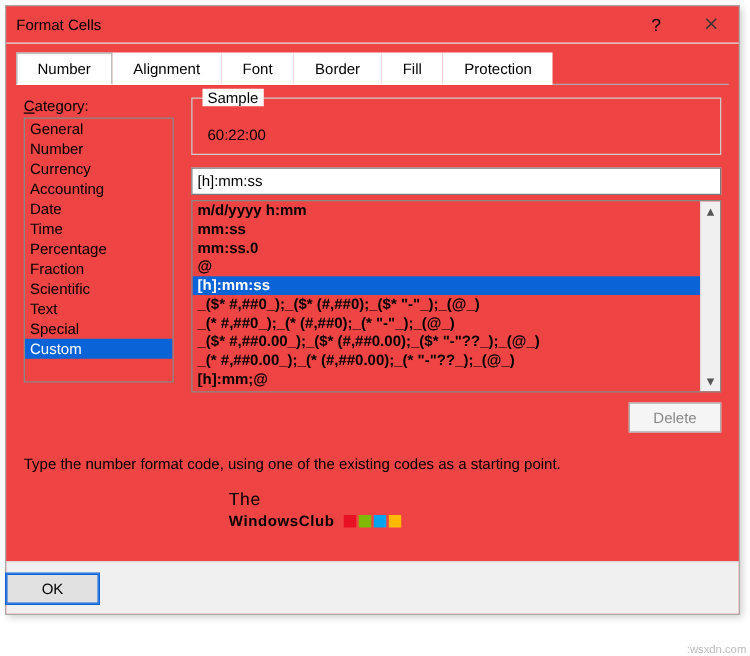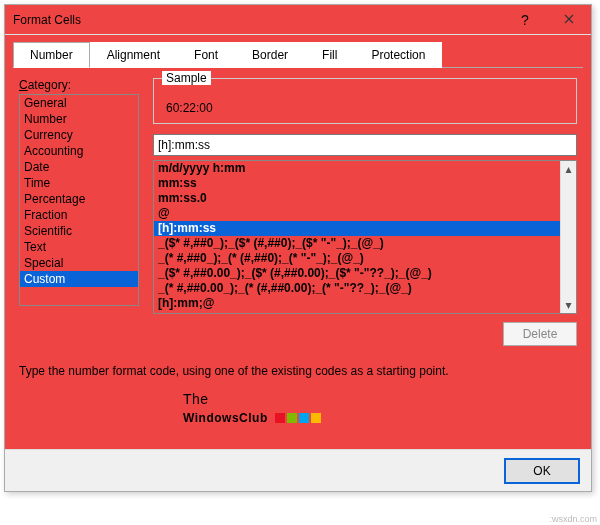--- a/index.html
+++ b/index.html
@@ -44,21 +44,21 @@
 .btn[disabled] { color:#888; background:#f5f5f5; }
 
 .hint { margin: 18px 14px 0 14px; }
 
 .watermark { position:absolute; left:178px; bottom:64px; font-family: Georgia, 'Times New Roman', serif;  }
 .watermark .w1 { font-size: 14px; letter-spacing:.5px; }
 .watermark .w2 { font-size: 21px; font-weight: 600; margin-top:-4px; letter-spacing:.5px; }
 .sq { display:inline-block; width:10px; height:10px; background:#000; margin:0 1px; position:relative; top:1px;}
 .sq.r{background:#e81123}.sq.g{background:#7fba00}.sq.b{background:#00a4ef}.sq.y{background:#ffb900}
 
-.btnbar { position:absolute; bottom:0; left:0; right:0; height:42px; background:#f0f0f0; border-top:1px solid #ddd; display:flex; justify-content:flex-end; align-items:center; gap:8px; padding-right:12px;}
+.btnbar { position:absolute; bottom:0; left:0; right:0; height:42px; background:#f0f0f0; border-top:1px solid #ddd; display:flex; justify-content:space-between; align-items:center; gap:8px; padding-right:12px;}
 .btnbar .btn.ok { background:#e1e1e1; border:1px solid #0a64d8; outline:1px solid #0a64d8; }
 
 .domain-mark { position:absolute; right:0; bottom:0; font-size:9px; color:#bbb; padding:1px 3px; }
 </style>
 </head>
 <body>
 
 <div class="dialog">
 
   <div class="titlebar">

